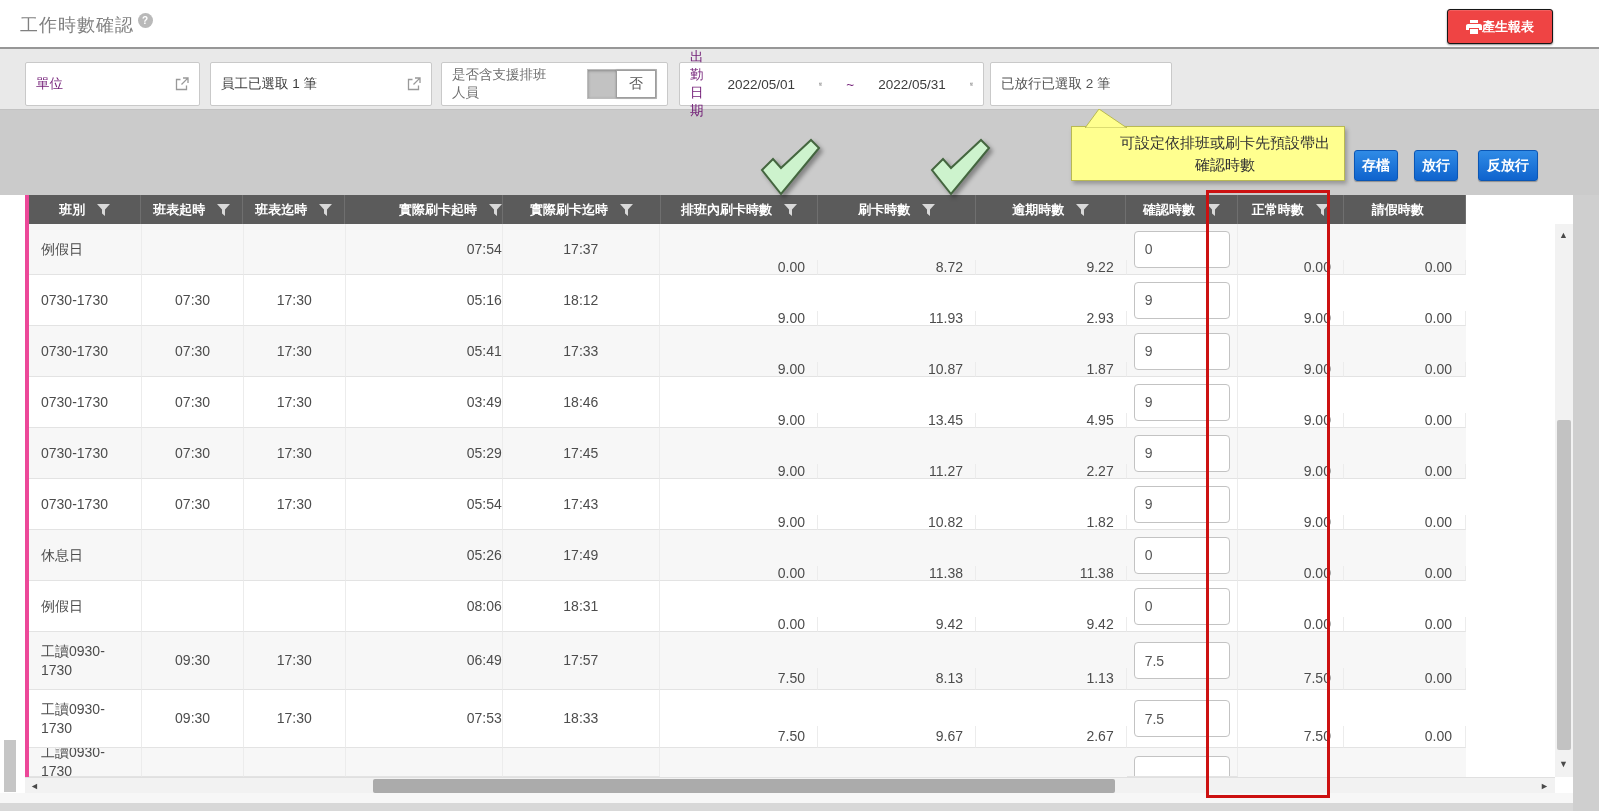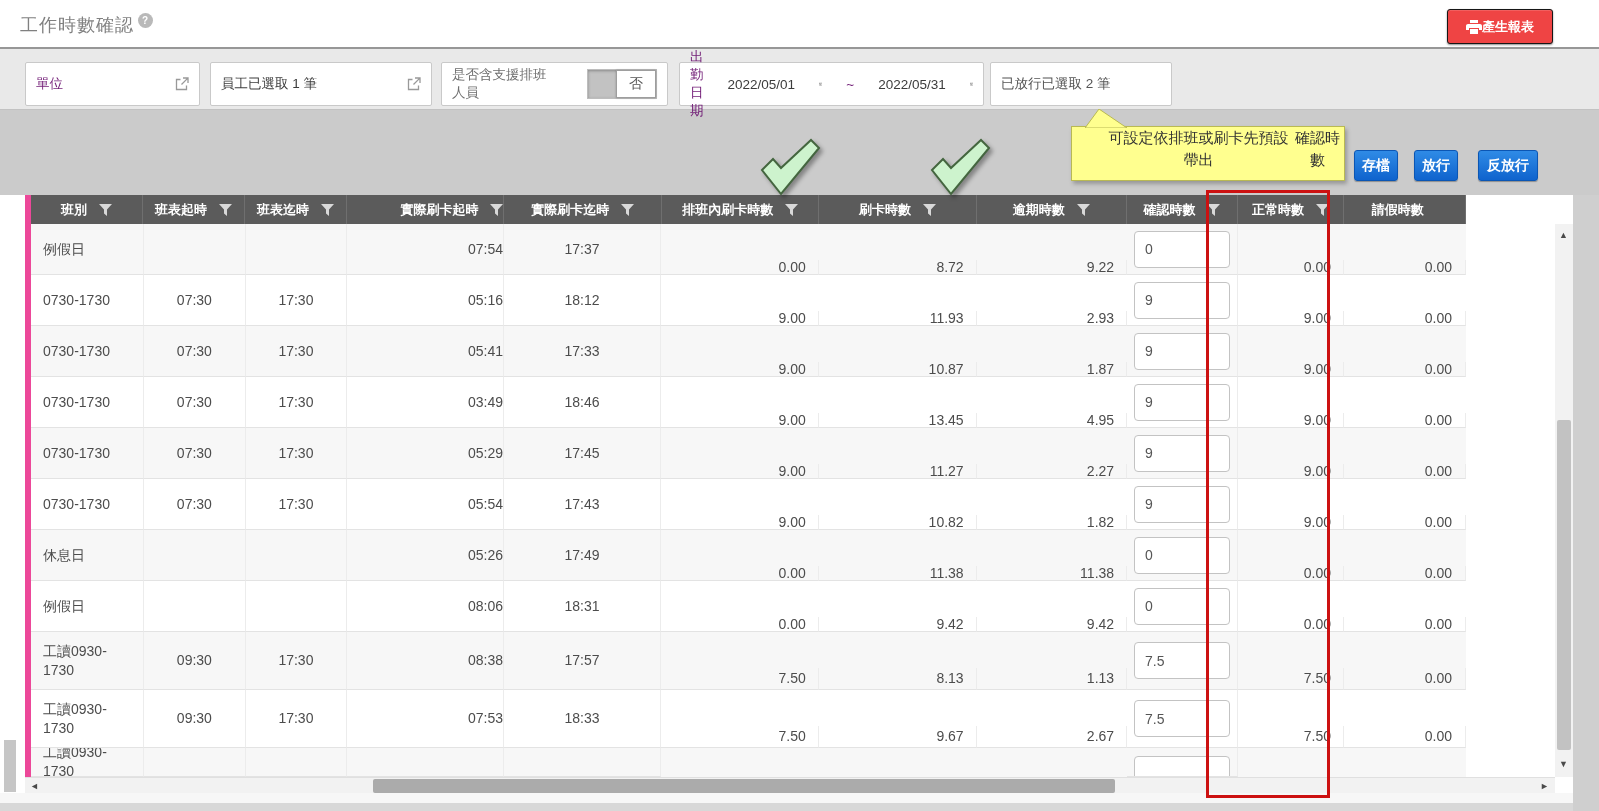--- a/index.html
+++ b/index.html
@@ -34,33 +34,33 @@
   #fbox-support { left:441px; width:227px;gap:34px; }
   #fbox-date { left:679px; width:305px; gap:24px; }
   #fbox-released { left:990px; width:182px; }
   .toggle { margin-left:auto; width:84px; height:30px; border:1px solid #bdbdbd; background:#c2c2c2;
     box-shadow:inset 0 1px 3px rgba(0,0,0,.3); display:flex; cursor:pointer; }
   .toggle-knob { margin-left:auto; width:40px; height:28px; background:#fff; border:1px solid #9e9e9e;
     display:flex; align-items:center; justify-content:center; font-size:14px; color:#555; box-shadow:0 0 2px rgba(0,0,0,.25); }
   
   #tooltip { position:absolute; left:1071px; top:126px; width:274px; height:55px; background:#ffff8f;
     border:1px solid #b9b952; box-shadow:2px 3px 4px rgba(0,0,0,.25); z-index:20;
-    display:flex; flex-direction:row; justify-content:center; text-align:center; font-size:15px; color:#333; line-height:1.45;padding-left:34px; }
+    display:flex; flex-direction:column; justify-content:center; text-align:center; font-size:15px; color:#333; line-height:1.45;padding-left:34px; }
   #tooltip-tail { position:absolute; left:1085px; top:109px; z-index:21; }
   .blue-btn { position:absolute; top:150px; height:31px; border:1px solid #0b56b4; border-radius:3px;
     background:linear-gradient(#2f8be6,#0f63cd); color:#fff; font-size:14px; font-weight:bold;
     display:flex; align-items:center; justify-content:center; cursor:pointer; box-shadow:0 1px 1px rgba(0,0,0,.3); }
   #btn-save { left:1354px; width:44px; }
   #btn-release { left:1414px; width:44px; }
   #btn-unrelease { left:1478px; width:60px; }
   .check-icon { position:absolute; z-index:25; filter:drop-shadow(3px 3px 2px rgba(0,0,0,.35)); }
   #check-1 { left:752px; top:136px; }
   #check-2 { left:922px; top:136px; }
   
-  #table { position:absolute; left:25px; top:195px; width:1441px; background:#6d28d9; border-left:6px solid #ec4899; }
+  #table { position:absolute; left:25px; top:195px; width:1441px; background:#6d28d9; border-left:4px solid #ec4899; }
   .thead { display:flex; height:29px; background:#5b5b5b; }
   .th { color:#fff; font-size:13px; font-weight:bold; display:flex; align-items:center; justify-content:center;
     gap:12px; border-right:1px solid #6f6f6f; }
   .tr { display:flex; height:51px; }
   .tr.odd { background:#f7f7f7; } .tr.even { background:#fff; }
   .tr.tall { height:58px; }
   .tr.partial { height:29px; overflow:hidden; }
   .td { border-right:1px solid #ececec; border-bottom:1px solid #e3e3e3; font-size:14px; color:#4c4c4c;
     display:flex; align-items:center; overflow:hidden; line-height:1.35; }
   .al { justify-content:flex-start; padding-left:12px; padding-right:6px; }
@@ -349,21 +349,21 @@
         <input class="confirm-input" value="0" style="">
       </div>
     <div class="td ar w9">0.00</div>
     <div class="td ar w10">0.00</div>
   </div>
 
   <div class="tr odd tall">
     <div class="td al w0">工讀0930-1730</div>
     <div class="td ac w1">09:30</div>
     <div class="td ac w2">17:30</div>
-    <div class="td ac w3">08:38</div>
+    <div class="td ac w3">06:49</div>
     <div class="td ac w4">17:57</div>
     <div class="td ar w5">7.50</div>
     <div class="td ar w6">8.13</div>
     <div class="td ar w7">1.13</div>
     <div class="td ac w8">
         <input class="confirm-input" value="7.5" style="">
       </div>
     <div class="td ar w9">7.50</div>
     <div class="td ar w10">0.00</div>
   </div>

